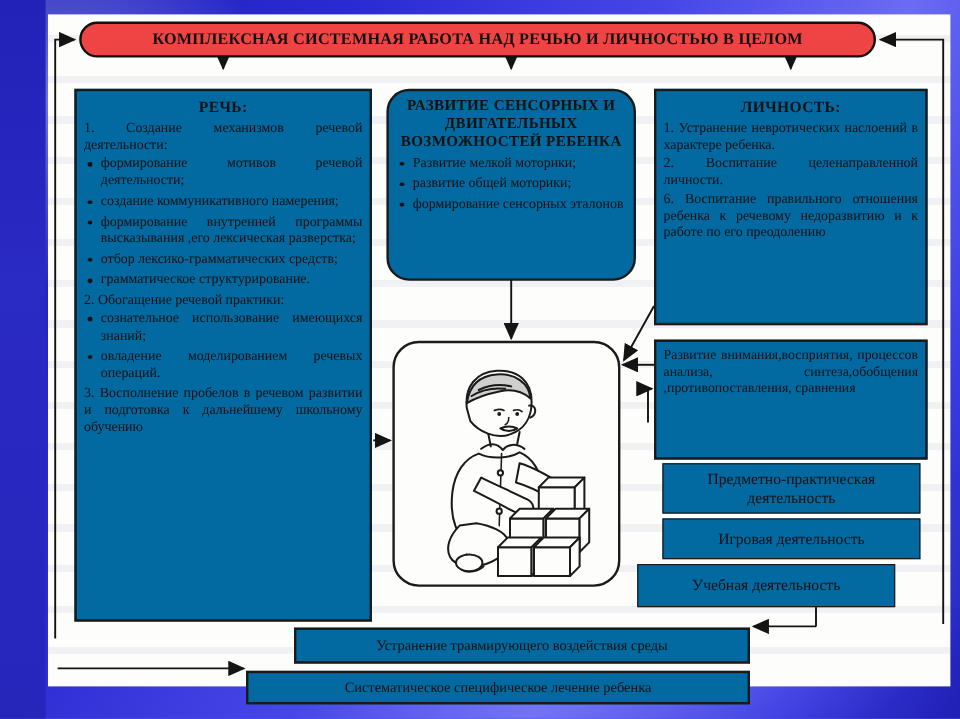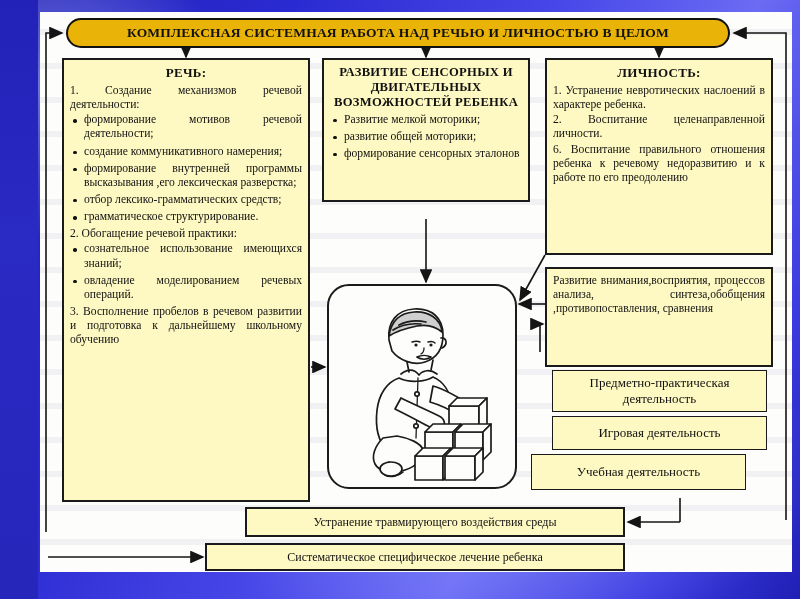--- a/index.html
+++ b/index.html
@@ -48,31 +48,32 @@
 
   #diagram { position:absolute; inset:0; }
 
   
   #wires { position:absolute; left:0; top:0; width:752px; height:560px; }
 
   
   .box {
     position:absolute;
     border:2px solid #1a1a1a;
-    background:#fef9c3;
+    background:#0369a1;
     padding:4px 6px;
+    margin-top:16px;
   }
   .box.thin { border-width:1px; }
 
   .title-pill{
     position:absolute;
     left:26px; top:6px; width:664px; height:30px;
     border:2px solid #111;
     border-radius:16px;
-    background:#eab308;
+    background:#ef4444;
     display:flex; align-items:center; justify-content:center;
     font-weight:bold;
     font-size:13.5px;
     letter-spacing:.2px;
     white-space:nowrap;
   }
 
   .col-head{
     text-align:center;
     font-weight:bold;
@@ -104,21 +105,21 @@
   }
   ul.bul li::before{
     content:"";
     position:absolute; left:-9px; top:6px;
     width:3.5px; height:3.5px; border-radius:50%;
     background:#111;
   }
 
   
   #col-speech     { left:22px;  top:46px;  width:248px; height:444px; }
-  #col-sensory    { left:282px; top:46px;  width:208px; height:144px; }
+  #col-sensory    { left:282px; top:46px;  width:208px; height:160px;border-radius:19px; }
   #col-person     { left:505px; top:46px;  width:228px; height:197px; }
   #box-attention  { left:505px; top:255px; width:228px; height:100px;  }
 
   #act1 { left:512px; top:358px; width:215px; height:42px; }
   #act2 { left:512px; top:404px; width:215px; height:34px; }
   #act3 { left:491px; top:442px; width:215px; height:36px; }
   .act-box{
     display:flex; align-items:center; justify-content:center;
     text-align:center; font-size:13px; line-height:1.2;
     padding:2px 6px;

